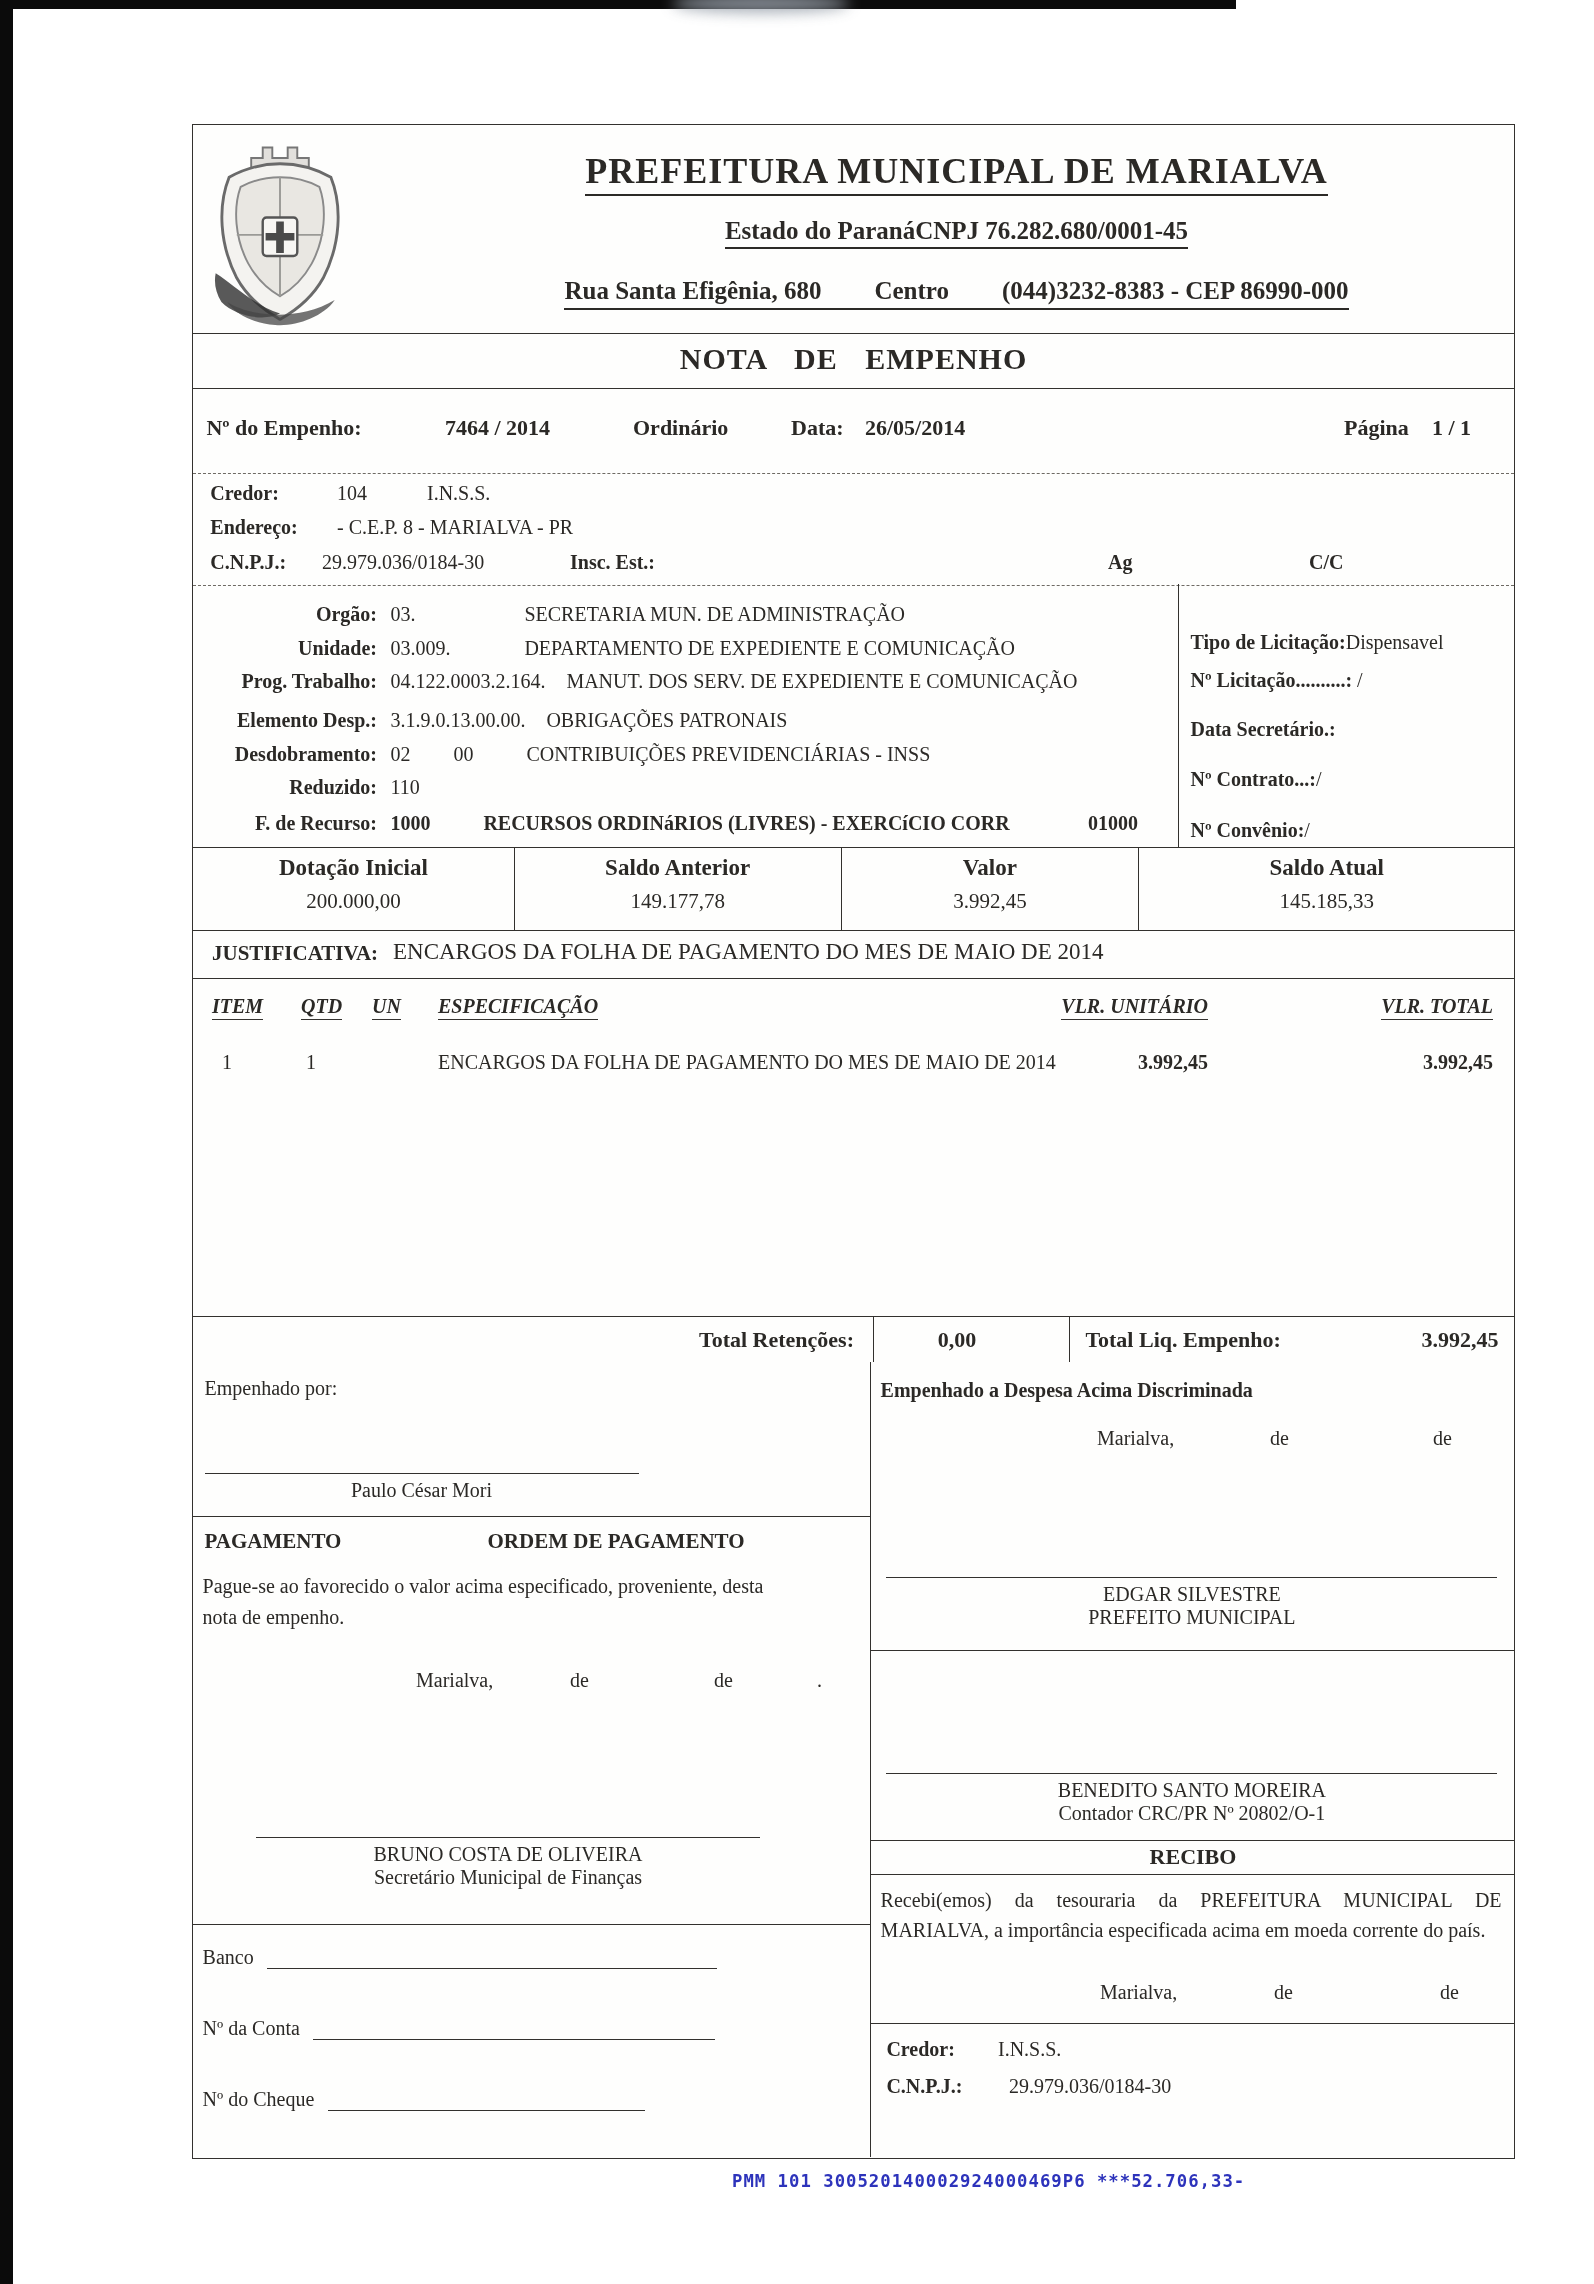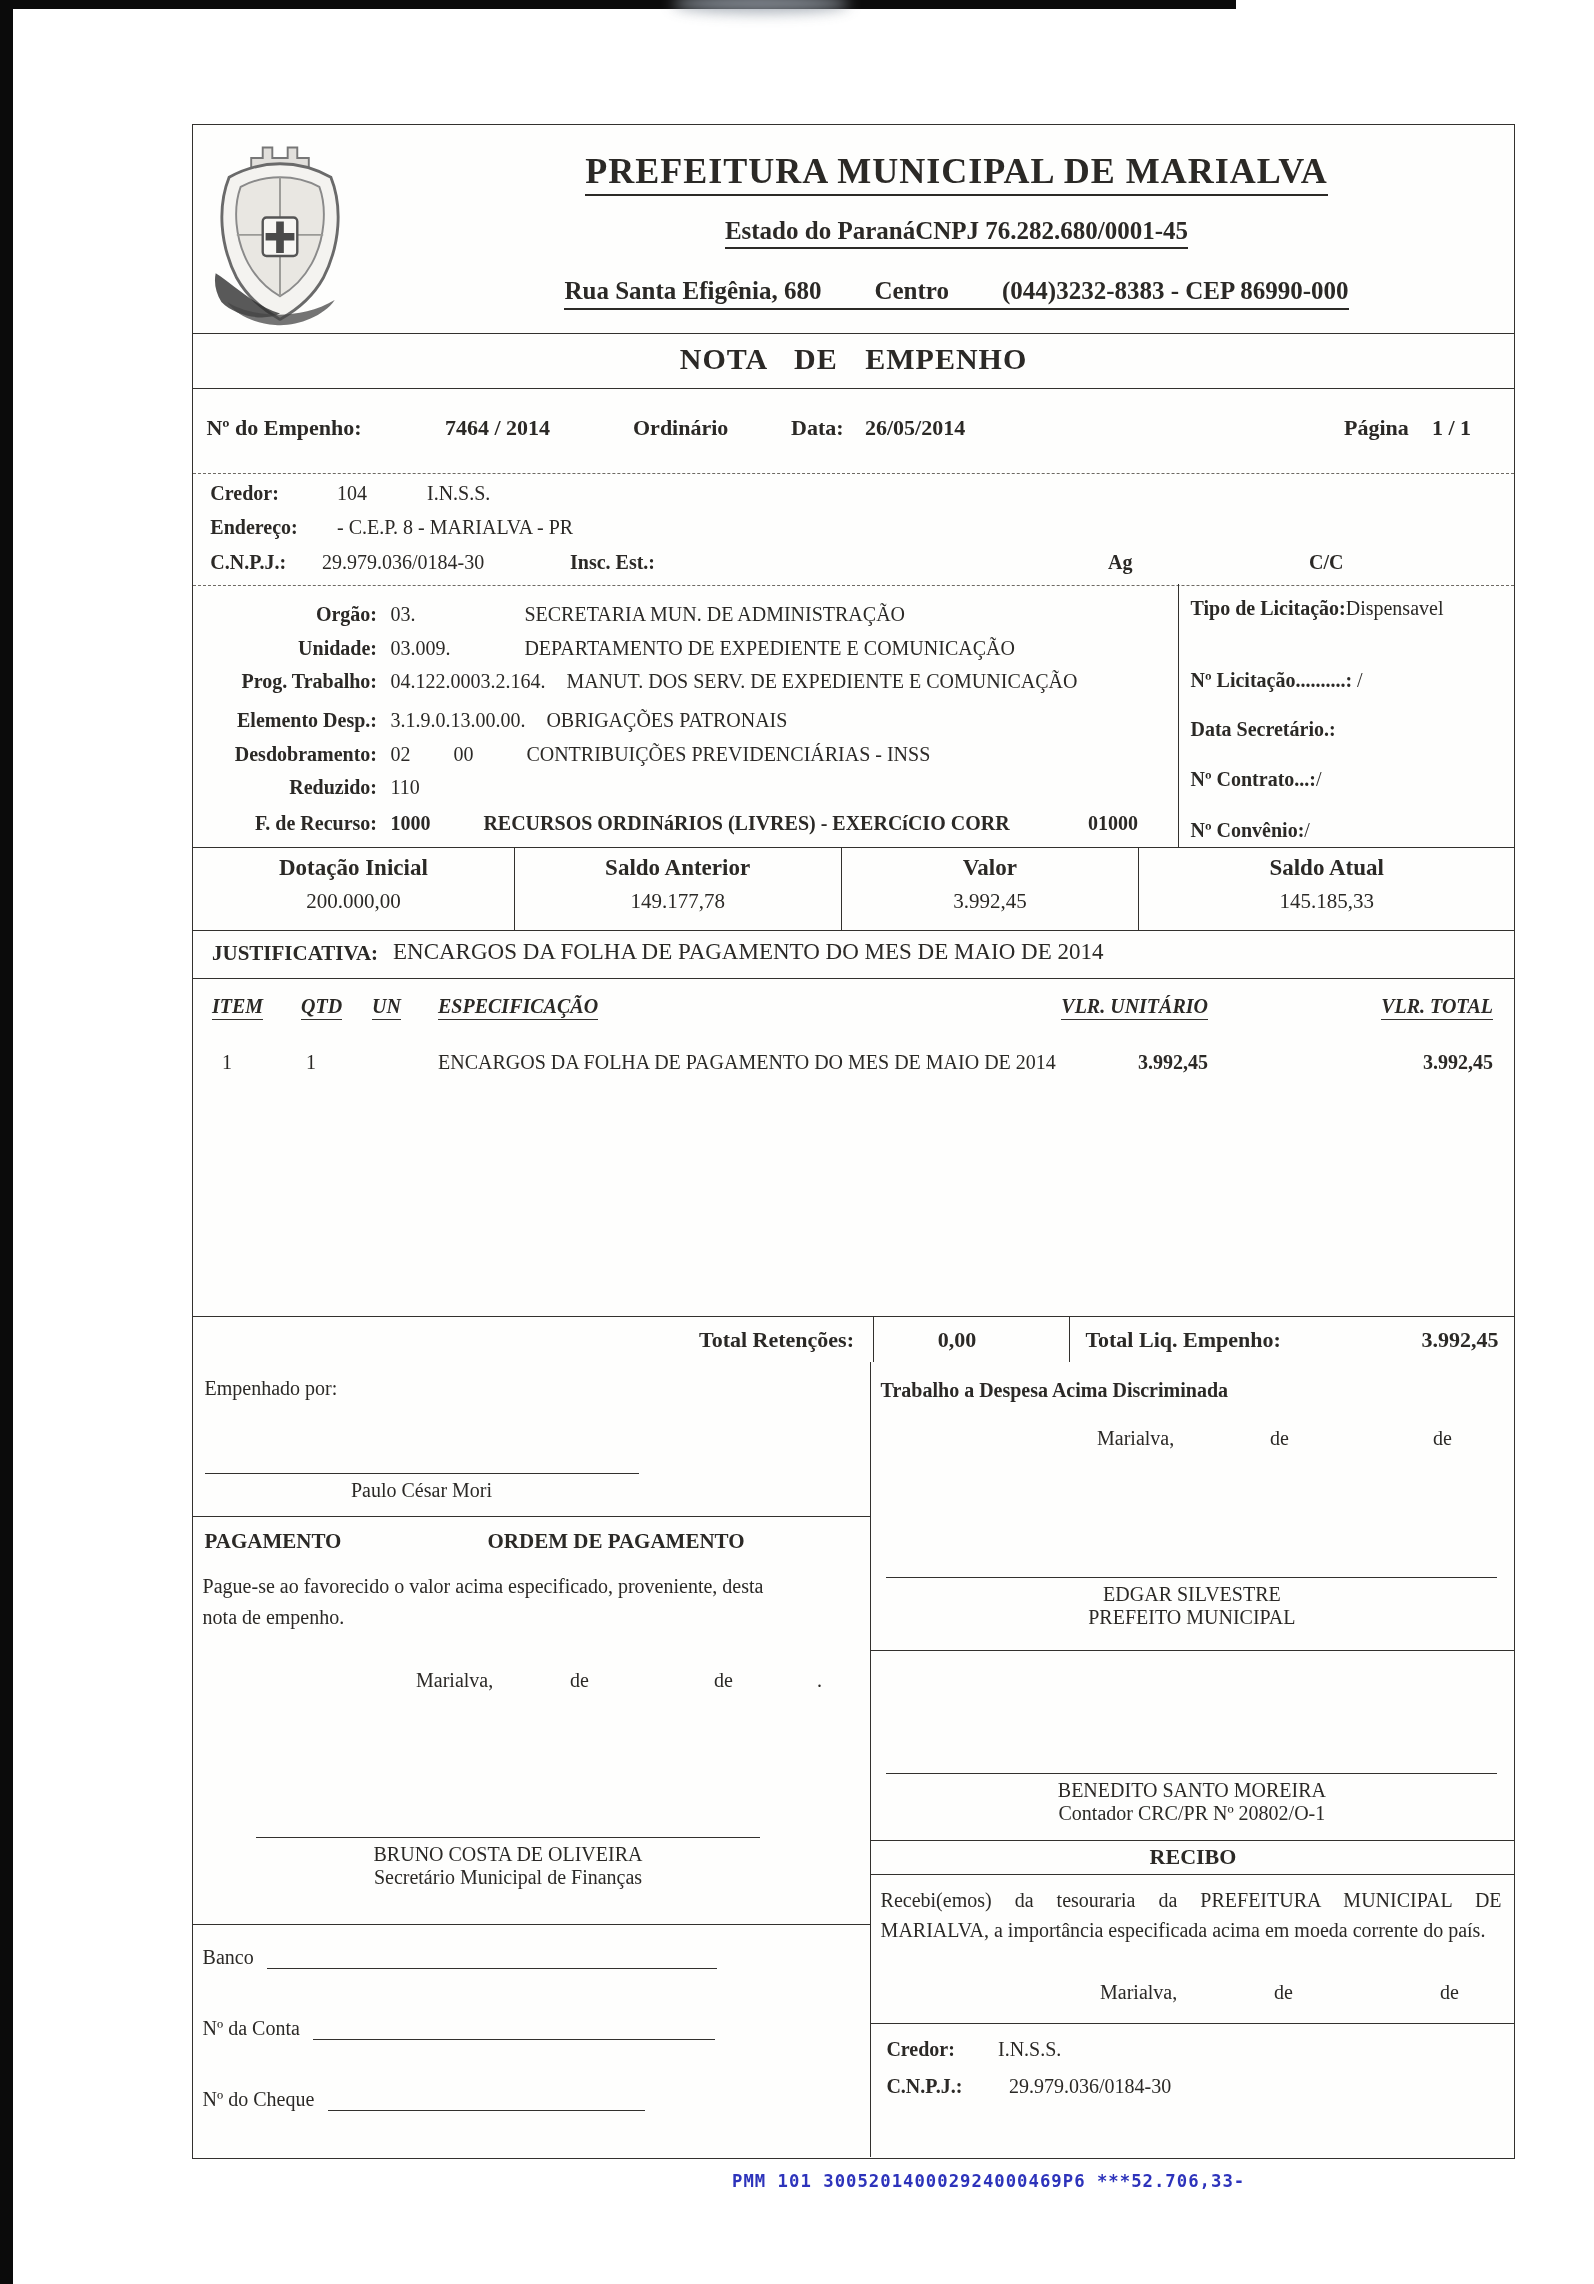--- a/index.html
+++ b/index.html
@@ -172,21 +172,21 @@
       <span class="orc-desc"></span>
     </div>
     <div class="orc-row" style="top:228px">
       <span class="orc-label">F. de Recurso:</span>
       <span class="orc-code b">1000</span>
       <span class="orc-desc b" style="margin-left:53px">RECURSOS ORDINáRIOS (LIVRES) - EXERCíCIO CORR</span>
       <span class="orc-extra">01000</span>
     </div>
 
     <div class="orc-right">
-      <div class="lic-item" style="top:13px">
+      <div class="lic-item" style="top:47px">
         <span class="b">Tipo de Licitação:</span><span>Dispensavel</span>
       </div>
       <div class="lic-item" style="top:85px">
         <span class="b">Nº Licitação..........:</span><span> /</span>
       </div>
       <div class="lic-item" style="top:134px">
         <span class="b">Data Secretário.:</span>
       </div>
       <div class="lic-item" style="top:184px">
         <span class="b">Nº Contrato...:</span><span>/</span>
@@ -271,21 +271,21 @@
       </div>
       <div class="abs" style="left:9.6px;top:655px">
         <span>Nº da Conta</span><span class="fill-line" style="width:402px;margin-left:13.4px"></span>
       </div>
       <div class="abs" style="left:9.6px;top:726px">
         <span>Nº do Cheque</span><span class="fill-line" style="width:317px;margin-left:13.4px"></span>
       </div>
     </div>
 
     <div class="b-right">
-      <span class="abs b" style="left:9.6px;top:17.3px">Trabalho a Despesa Acima Discriminada</span>
+      <span class="abs b" style="left:9.6px;top:17.3px">Empenhado a Despesa Acima Discriminada</span>
       <span class="abs" style="left:226px;top:65px">Marialva,</span>
       <span class="abs" style="left:399px;top:65px">de</span>
       <span class="abs" style="left:562px;top:65px">de</span>
       <div class="abs sigline" style="left:15.4px;top:215px;width:611px">
         <div>EDGAR SILVESTRE</div>
         <div>PREFEITO MUNICIPAL</div>
       </div>
       <div class="hr" style="top:288px"></div>
       <div class="abs sigline" style="left:15.4px;top:411px;width:611px">
         <div>BENEDITO SANTO MOREIRA</div>

